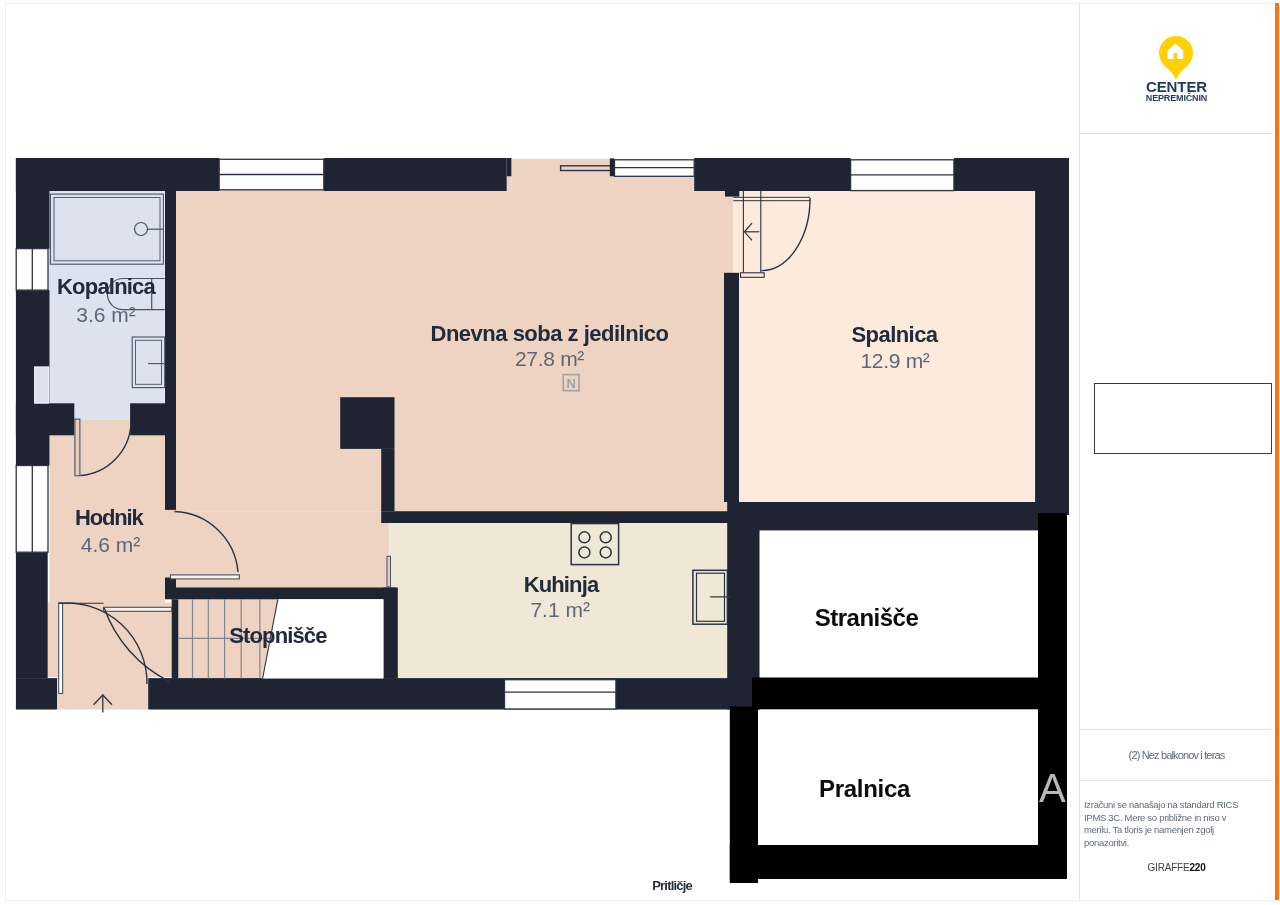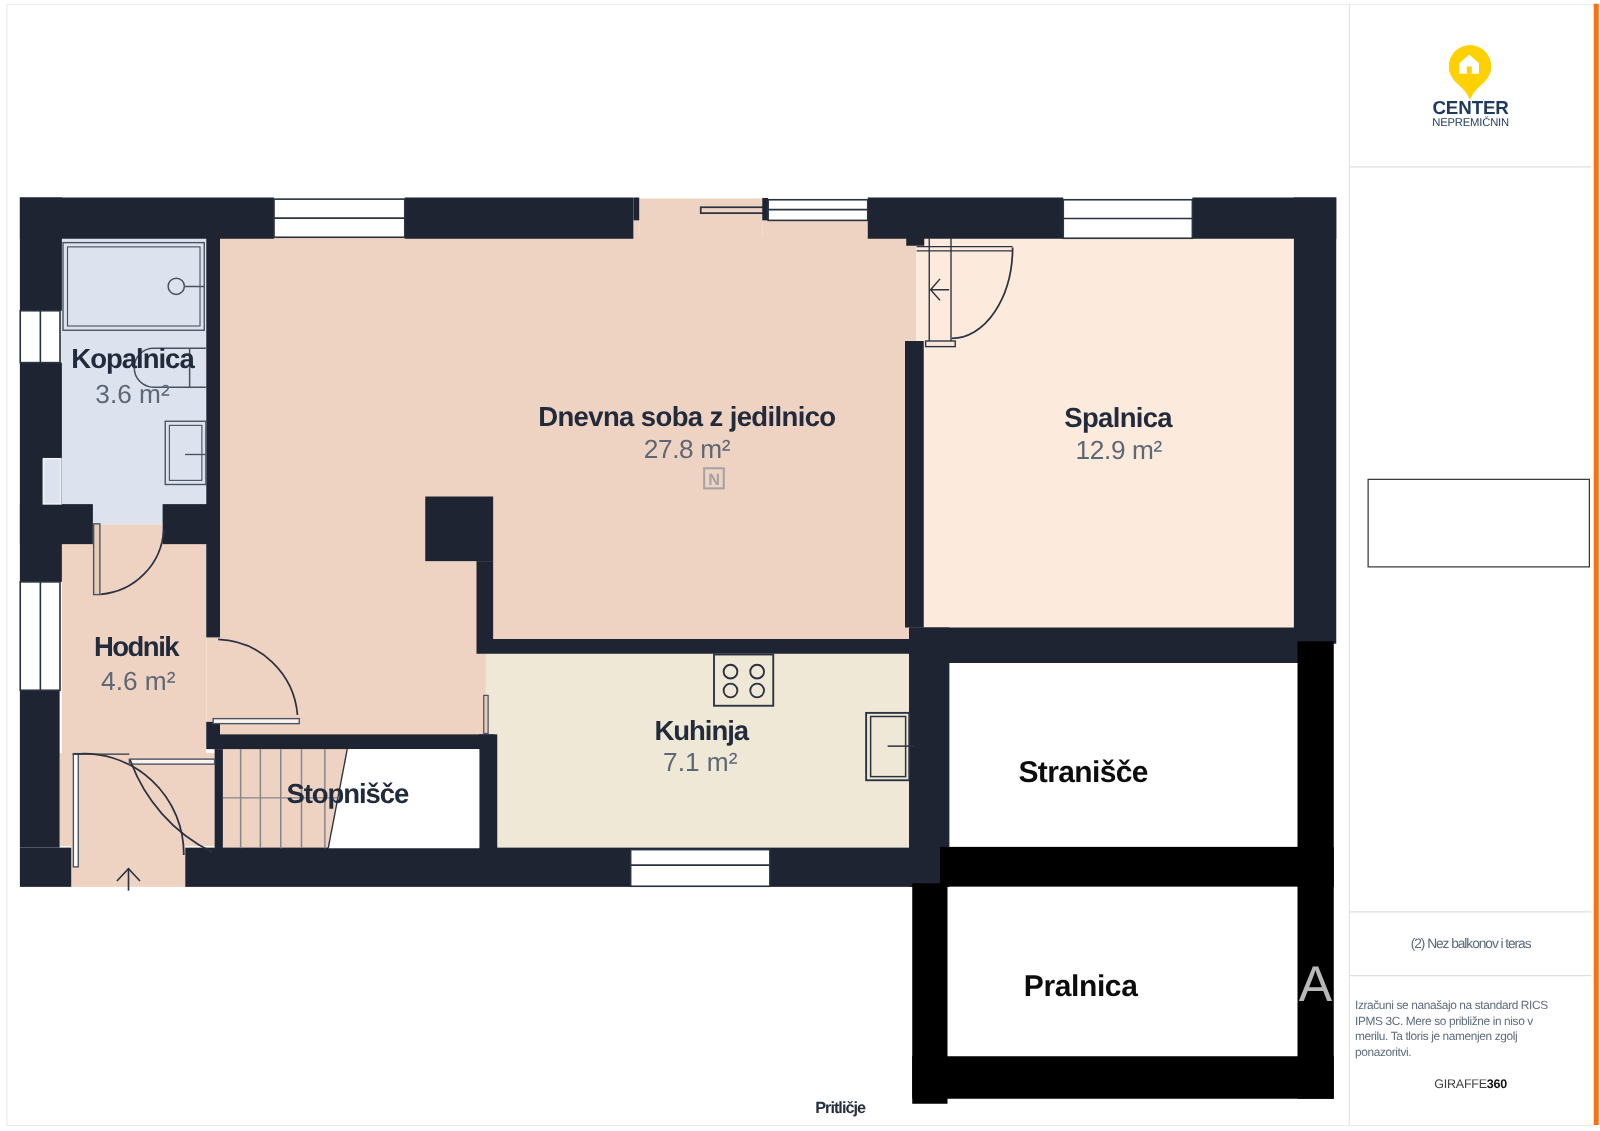--- a/index.html
+++ b/index.html
@@ -269,28 +269,28 @@
 <div class="abs" style="left:1079px;top:3px;width:195px;height:897px;border-left:1px solid #e4e4e4;border-right:4px solid #f97316;">
 
   <svg class="abs" style="left:79px;top:33px" width="34" height="45" viewBox="0 0 34 45">
     <path d="M 17,44 C 14.2,36.5 8.6,32.8 5.1,29.2 A 17 17 0 1 1 28.9,29.2 C 25.4,32.8 19.8,36.5 17,44 Z" fill="#ffd103"></path>
     <polygon points="8.5,14.5 16.35,7.5 24.2,14.5 24.2,23 8.5,23" fill="#fff"></polygon>
     <rect x="14.4" y="17.2" width="4" height="5.8" fill="#ffd103"></rect>
   </svg>
 
   <div class="abs" style="left:0;top:75px;width:193px;text-align:center;font-size:15px;font-weight:bold;color:#1e3a5f;letter-spacing:-0.1px;">CENTER</div>
 
-  <div class="abs" style="left:0;top:89.5px;width:193px;text-align:center;font-size:9px;font-weight:normal;color:#1e3a5f;letter-spacing:-0.15px;">NEPREMIČNIN</div>
+  <div class="abs" style="left:0;top:89.5px;width:193px;text-align:center;font-size:9px;font-weight:bold;color:#1e3a5f;letter-spacing:-0.15px;">NEPREMIČNIN</div>
 
   <div class="abs" style="left:0;top:130px;width:193px;border-top:1px solid #e0e0e0;"></div>
 
   <div class="abs" style="left:14px;top:380px;width:176px;height:69px;border:1.5px solid #3a3a3a;"></div>
 
   <div class="abs" style="left:0;top:726px;width:193px;border-top:1px solid #e0e0e0;"></div>
 
   <div class="abs" style="left:0;top:745.5px;width:193px;text-align:center;font-size:11px;letter-spacing:-0.85px;color:#5e6b7c;">(2) Nez balkonov i teras</div>
 
   <div class="abs" style="left:0;top:776.5px;width:193px;border-top:1px solid #e0e0e0;"></div>
 
   <div class="abs" style="left:4px;top:796px;width:185px;text-align:left;font-size:9.5px;letter-spacing:-0.3px;line-height:12.5px;color:#5e6b7c;white-space:nowrap;">Izračuni se nanašajo na standard RICS<br>IPMS 3C. Mere so približne in niso v<br>merilu. Ta tloris je namenjen zgolj<br>ponazoritvi.</div>
 
-  <div class="abs" style="left:0;top:859px;width:193px;text-align:center;font-size:10px;letter-spacing:-0.2px;color:#3f3f3f;"><span>GIRAFFE</span><span style="font-weight:bold;color:#111;">360</span></div>
+  <div class="abs" style="left:0;top:859px;width:193px;text-align:center;font-size:10px;letter-spacing:-0.2px;color:#3f3f3f;"><span>GIRAFFE</span><span style="font-weight:bold;color:#111;">220</span></div>
 </div>
 
 </body></html>

